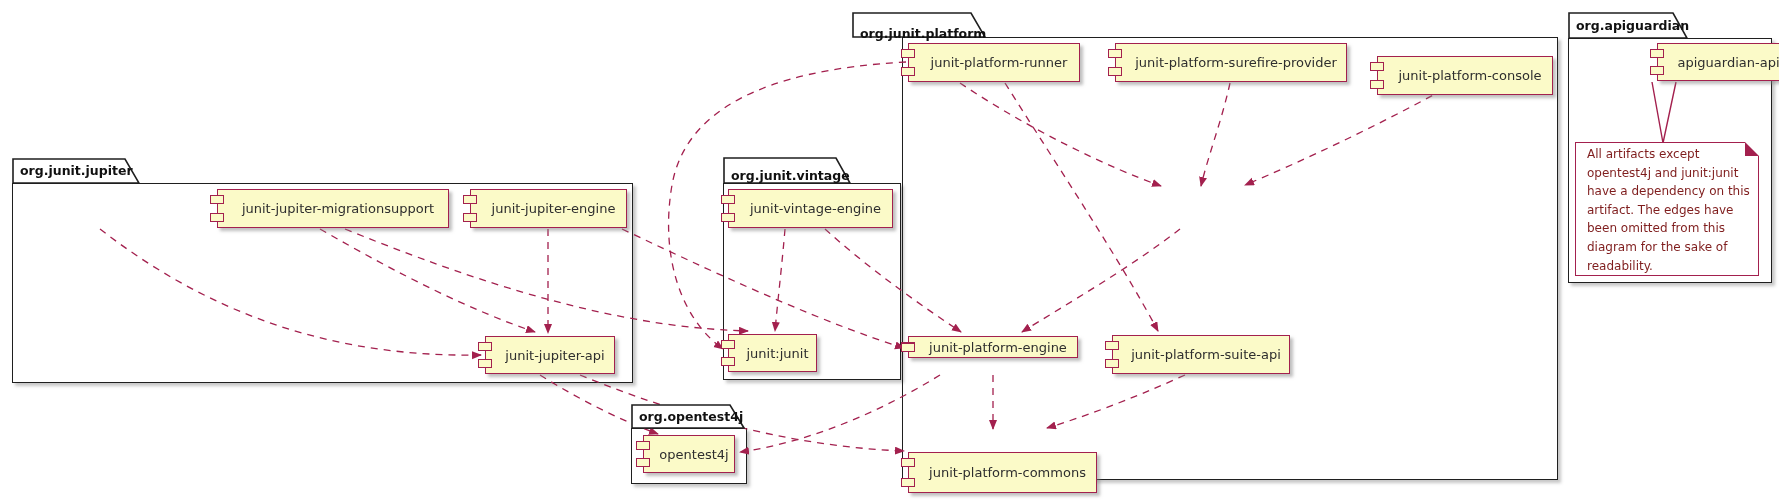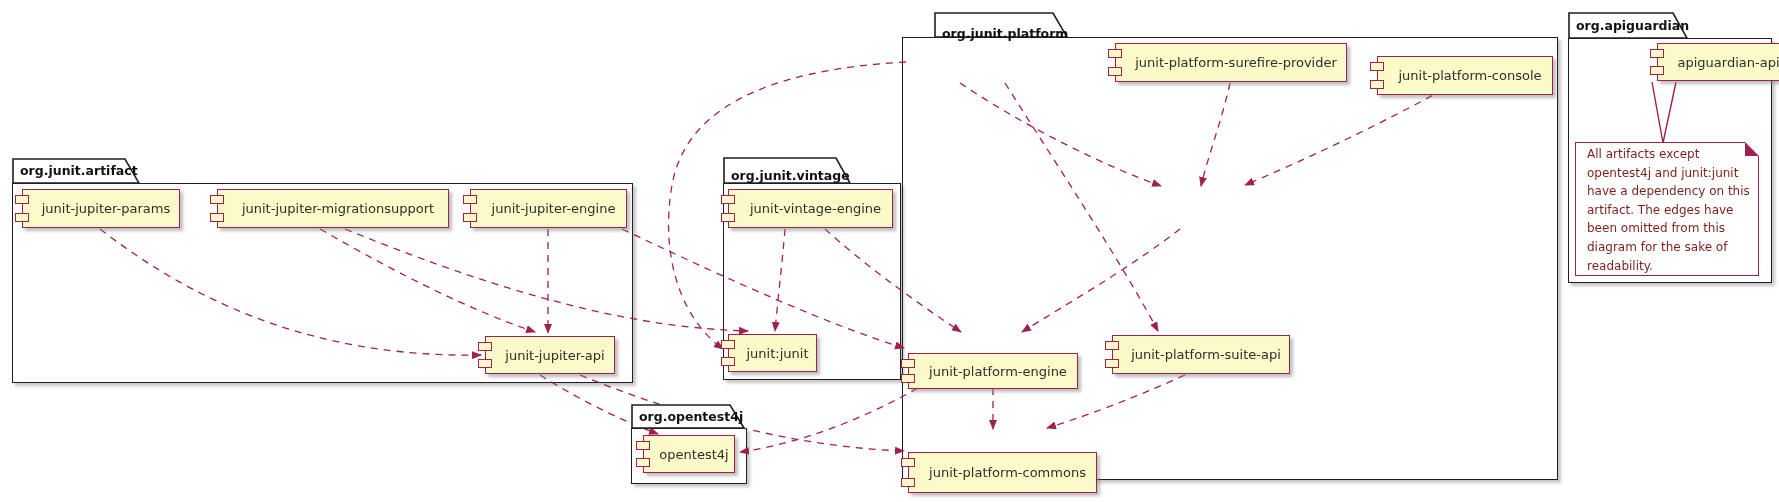--- a/index.html
+++ b/index.html
@@ -81,52 +81,47 @@
       <path d="M 940,375 C 880,412 810,442 740,452" marker-end="url(#arr)"></path>
       <path d="M 1185,375 C 1130,400 1080,418 1047,428" marker-end="url(#arr)"></path>
     </g>
     <path d="M 1652,82 L 1663,143 L 1676,82" fill="#ffffff" stroke="#A3204E" stroke-width="1.4"></path>
   </svg>
 
   <div class="pkg-tab" style="left:12px; top:158px; width:128px; height:26px;">
     <svg width="128" height="26">
         <polygon points="1,1 113,1 127,25 1,25" fill="#ffffff" stroke="#1f1f1f" stroke-width="1.6"></polygon>
       </svg>
-    <span class="tab-label">org.junit.artifact</span>
+    <span class="tab-label">org.junit.jupiter</span>
   </div>
   <div class="pkg-tab" style="left:723px; top:157px; width:128px; height:38px;">
     <svg width="128" height="27">
         <polygon points="1,1 113,1 127,26 1,26" fill="#ffffff" stroke="#1f1f1f" stroke-width="1.6"></polygon>
       </svg>
     <span class="tab-label">org.junit.vintage</span>
   </div>
-  <div class="pkg-tab" style="left:934px; top:12px; width:134px; height:44px;">
+  <div class="pkg-tab" style="left:852px; top:12px; width:134px; height:44px;">
     <svg width="134" height="26">
         <polygon points="1,1 119,1 133,25 1,25" fill="#ffffff" stroke="#1f1f1f" stroke-width="1.6"></polygon>
       </svg>
     <span class="tab-label">org.junit.platform</span>
   </div>
   <div class="pkg-tab" style="left:1568px; top:12px; width:120px; height:27px;">
     <svg width="120" height="27">
         <polygon points="1,1 105,1 119,26 1,26" fill="#ffffff" stroke="#1f1f1f" stroke-width="1.6"></polygon>
       </svg>
     <span class="tab-label">org.apiguardian</span>
   </div>
   <div class="pkg-tab" style="left:631px; top:404px; width:114px; height:25px;">
     <svg width="114" height="25">
         <polygon points="1,1 99,1 113,24 1,24" fill="#ffffff" stroke="#1f1f1f" stroke-width="1.6"></polygon>
       </svg>
     <span class="tab-label">org.opentest4j</span>
   </div>
 
-  <div class="comp" style="left:22px; top:189px; width:158px; height:39px;">
-    <span class="port pt"></span>
-    <span class="port pb"></span>
-    <span>junit-jupiter-params</span>
-  </div>
   <div class="comp" style="left:217px; top:189px; width:232px; height:39px;">
     <span class="port pt"></span>
     <span class="port pb"></span>
     <span>junit-jupiter-migrationsupport</span>
   </div>
   <div class="comp" style="left:470px; top:189px; width:157px; height:39px;">
     <span class="port pt"></span>
     <span class="port pb"></span>
     <span>junit-jupiter-engine</span>
   </div>
@@ -146,31 +141,36 @@
     <span class="port pb"></span>
     <span>junit:junit</span>
   </div>
 
   <div class="comp" style="left:643px; top:435px; width:92px; height:38px;">
     <span class="port pt"></span>
     <span class="port pb"></span>
     <span>opentest4j</span>
   </div>
 
+  <div class="comp" style="left:908px; top:43px; width:172px; height:39px;">
+    <span class="port pt"></span>
+    <span class="port pb"></span>
+    <span>junit-platform-runner</span>
+  </div>
   <div class="comp" style="left:1115px; top:43px; width:232px; height:39px;">
     <span class="port pt"></span>
     <span class="port pb"></span>
     <span>junit-platform-surefire-provider</span>
   </div>
   <div class="comp" style="left:1377px; top:56px; width:176px; height:39px;">
     <span class="port pt"></span>
     <span class="port pb"></span>
     <span>junit-platform-console</span>
   </div>
-  <div class="comp" style="left:908px; top:353px; width:170px; height:36px;">
+  <div class="comp" style="left:908px; top:336px; width:170px; height:22px;">
     <span class="port pt"></span>
     <span class="port pb"></span>
     <span>junit-platform-engine</span>
   </div>
   <div class="comp" style="left:1112px; top:335px; width:178px; height:39px;">
     <span class="port pt"></span>
     <span class="port pb"></span>
     <span>junit-platform-suite-api</span>
   </div>
   <div class="comp" style="left:908px; top:452px; width:189px; height:41px;">

